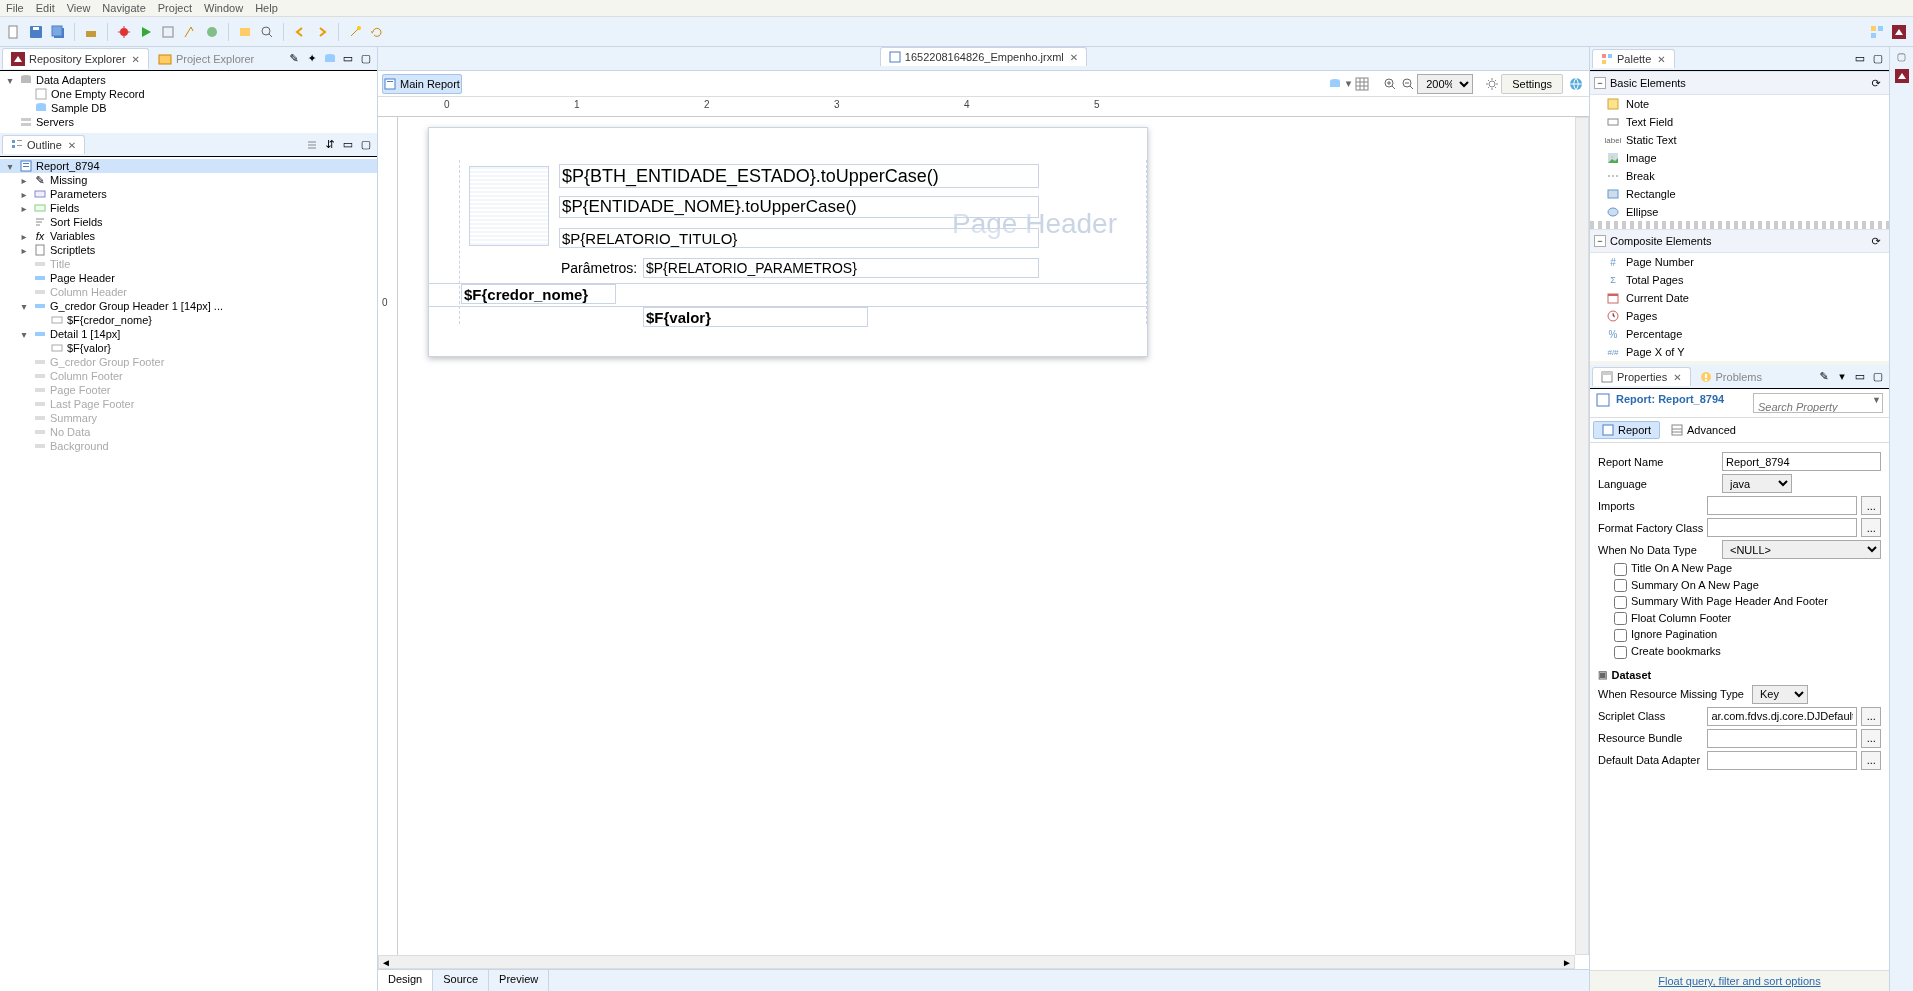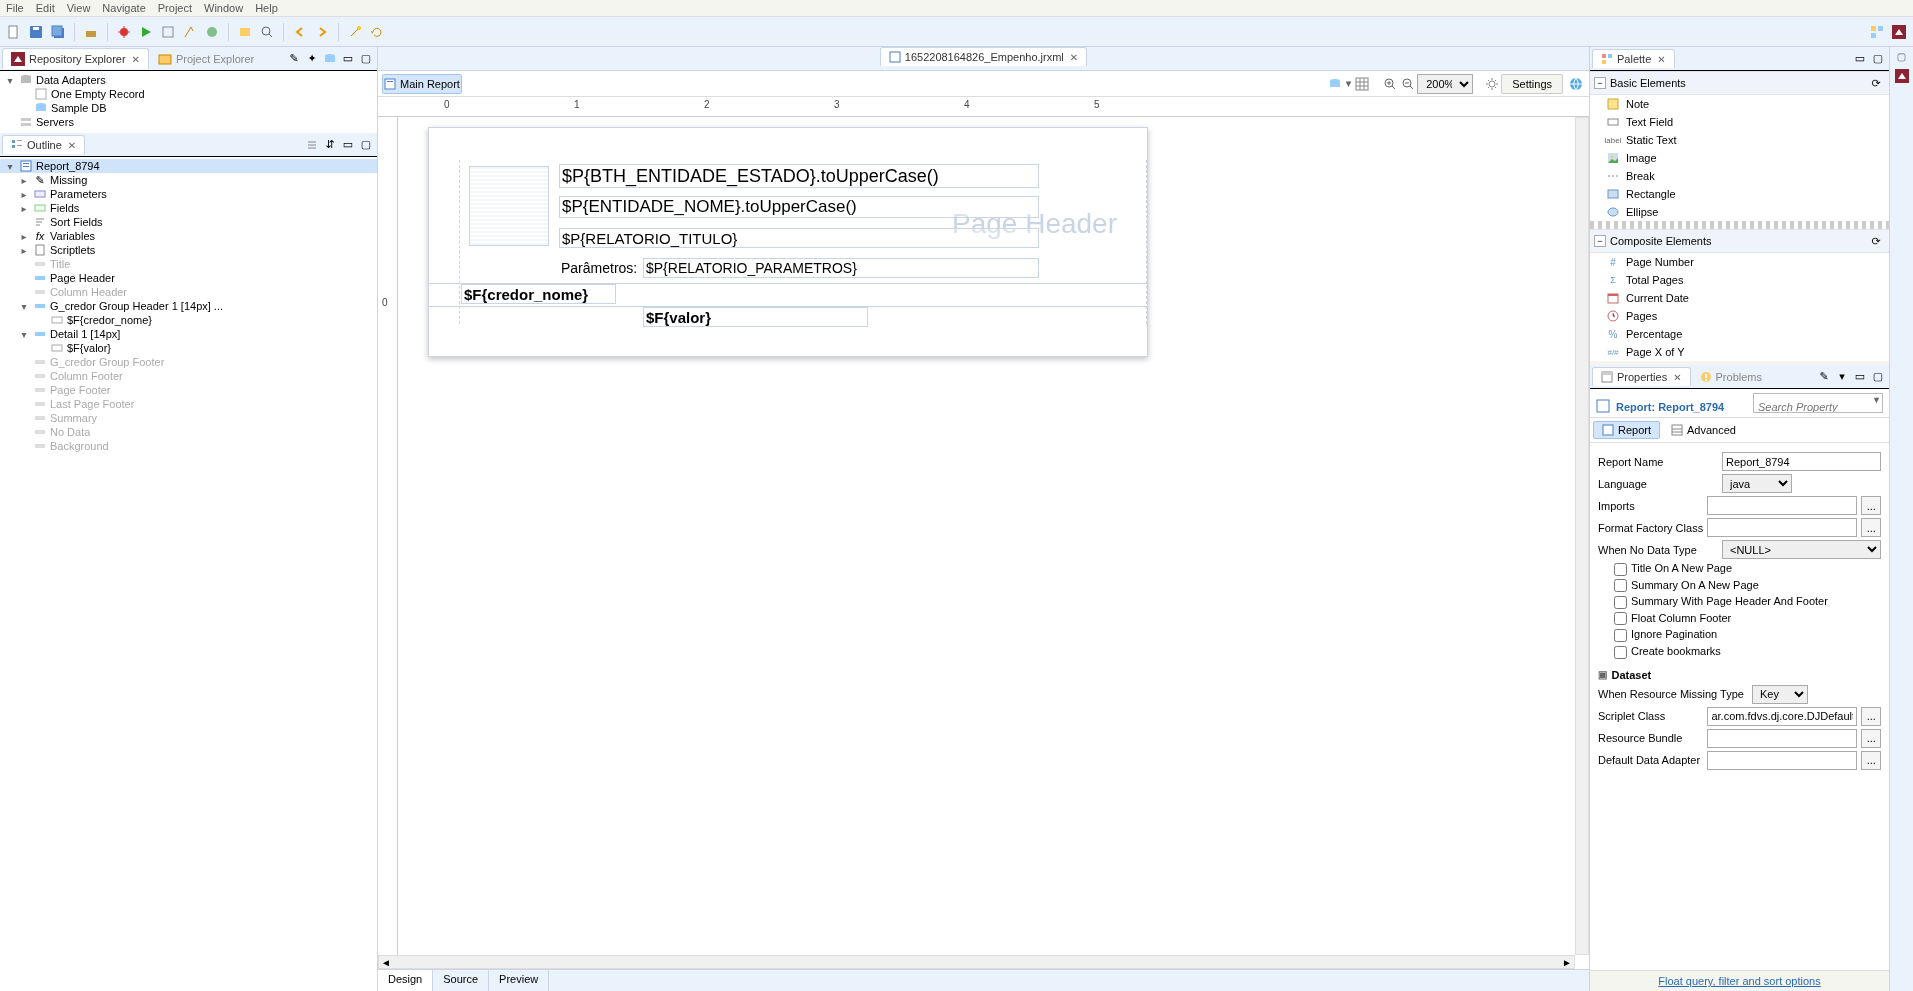--- a/index.html
+++ b/index.html
@@ -66,21 +66,21 @@
 
 
 .section-hdr { display: flex; align-items: center; gap: 4px; padding: 3px 4px; background: #f0f4fa; border-top: 1px solid #dbe4f0; border-bottom: 1px solid #dbe4f0; font-size: 11px; }
 .section-hdr .coll { width: 12px; height: 12px; background: #fff; border: 1px solid #aaa; font-size: 9px; display: inline-flex; align-items: center; justify-content: center; }
 .pal-list { background: #fff; }
 .pal-item { display: flex; align-items: center; gap: 6px; padding: 2px 6px 2px 16px; }
 .picon { width: 14px; height: 14px; display: inline-flex; align-items: center; justify-content: center; }
 .drag-hint { height: 8px; background: repeating-linear-gradient(90deg,#ccc,#ccc 4px,#fff 4px,#fff 8px); }
 
 .props { flex: 1; display: flex; flex-direction: column; overflow: hidden; }
-.props-header { display: flex; align-items: flex-end; gap: 6px; padding: 4px 6px; border-bottom: 1px solid #ddd; background: #fff; }
+.props-header { display: flex; align-items: flex-start; gap: 6px; padding: 4px 6px; border-bottom: 1px solid #ddd; background: #fff; }
 .props-header .title { color: #2b6cb0; font-weight: bold; }
 .search-prop { border: 1px solid #bbb; height: 20px; padding: 8px 14px 0 4px; width: 130px; font-style: italic; color: #888; }
 .pt-tabs { display: flex; gap: 2px; padding: 3px; border-bottom: 1px solid #ddd; background: #fff; }
 .pt-tab { display: inline-flex; align-items: center; gap: 4px; padding: 2px 8px; border: 1px solid transparent; border-radius: 2px; }
 .pt-tab.active { background: #d4e6fb; border-color: #a3c4ea; }
 .form { flex: 1; overflow: auto; background: #fff; padding: 6px 8px; }
 .form-row { display: flex; align-items: center; margin: 3px 0; gap: 4px; }
 .form-row label { width: 120px; }
 .form-row input[type=text], .form-row select { flex: 1; border: 1px solid #aaa; height: 19px; padding: 0 3px; font-size: 11px; }
 .form-row .dots { width: 22px; height: 19px; border: 1px solid #aaa; background: #f5f5f5; display: inline-flex; align-items: center; justify-content: center; }

